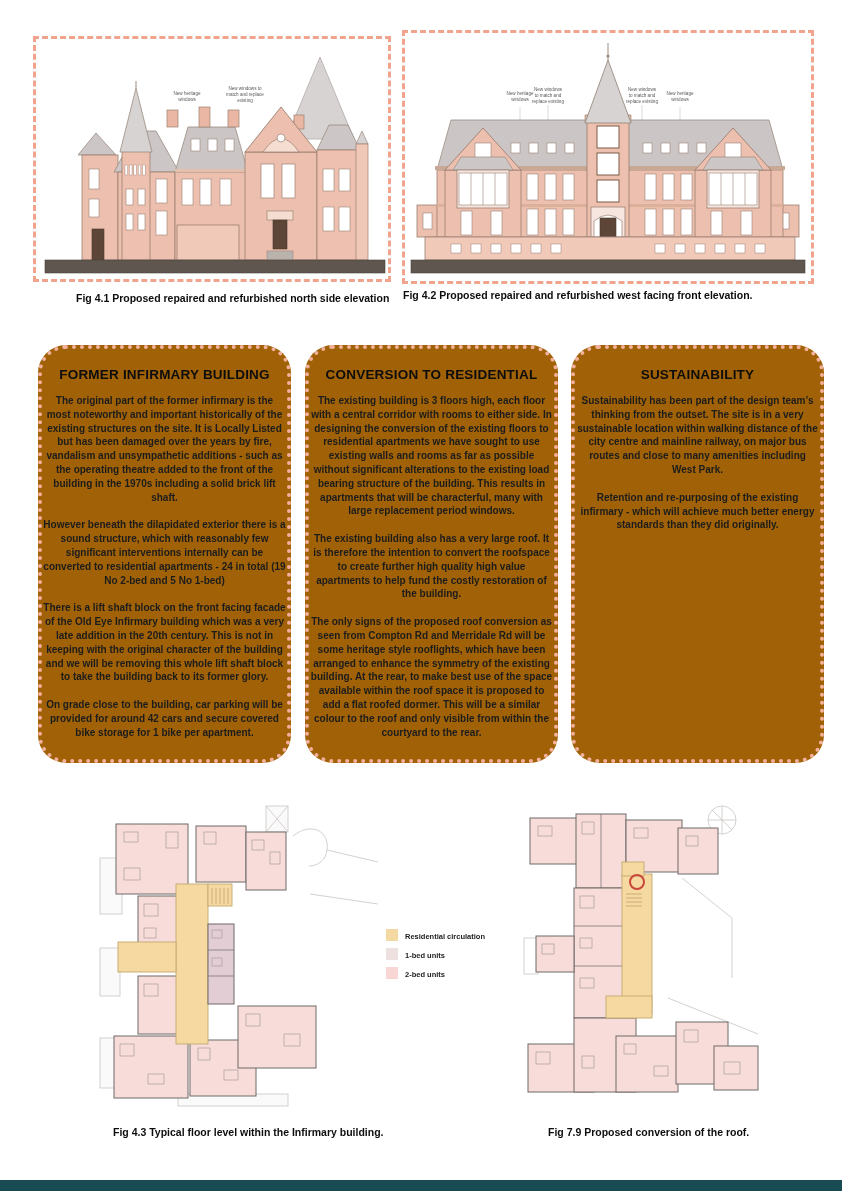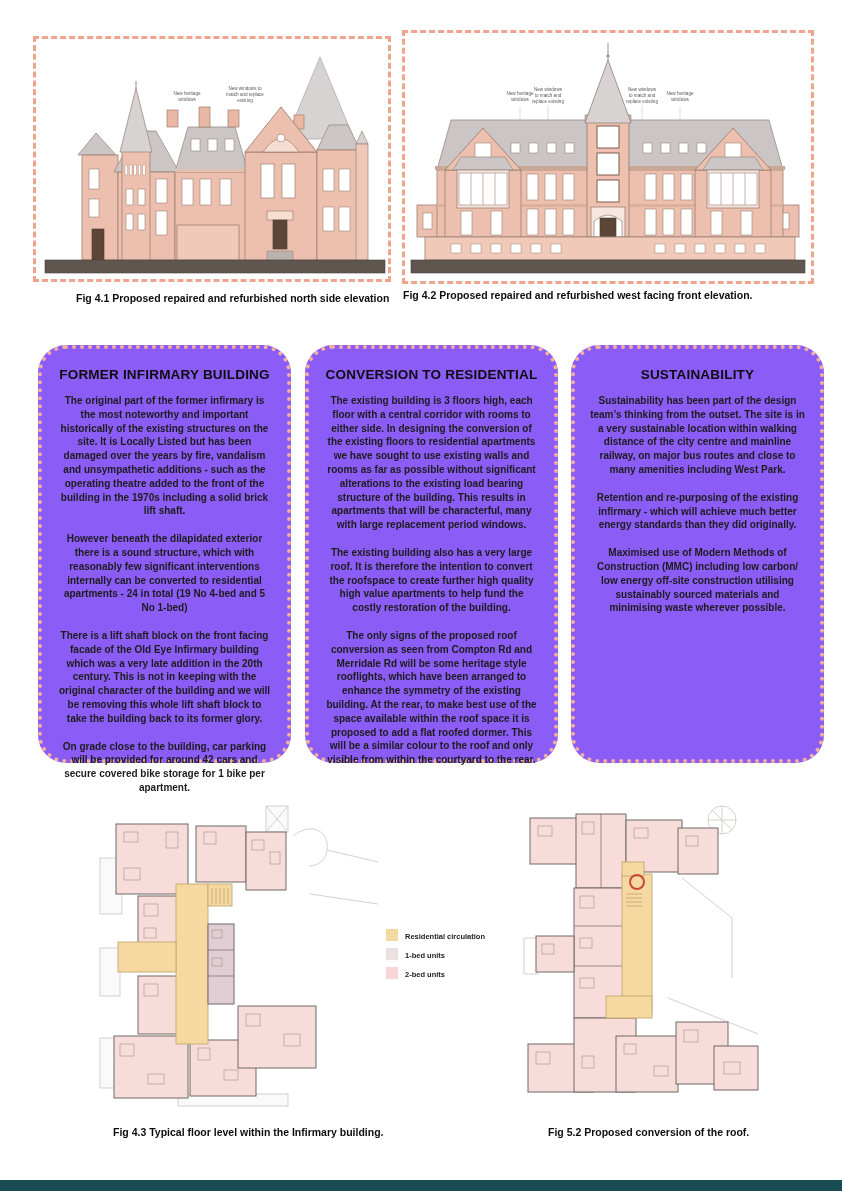--- a/index.html
+++ b/index.html
@@ -8,22 +8,22 @@
 
   
   .fig-box{position:absolute;border:3px dashed #f0a48e;background:#fff;box-sizing:border-box;}
   .fig-box svg{display:block;width:100%;height:100%;}
   .annot{position:absolute;font-size:4.6px;line-height:1.3;color:#5a5a5a;text-align:center;}
 
   .caption{position:absolute;font-size:10.5px;font-weight:bold;color:#0d0d0d;white-space:nowrap;}
 
   
   .panel{position:absolute;top:345px;width:253px;height:418px;box-sizing:border-box;
-         background:#8b5cf6;border:4px dotted #f3b09c;border-radius:28px;
-         padding:16px 15px 10px;text-align:center;}
+         background:#a16207;border:4px dotted #f3b09c;border-radius:28px;
+         padding:16px 1px 10px;text-align:center;}
   .panel h2{margin:2px 0 12px;font-size:13.5px;font-weight:bold;color:#0d0d0d;letter-spacing:.2px;}
   .panel p{margin:0 0 14px;font-size:10px;font-weight:600;line-height:1.38;color:#1c1c1c;}
 
   
   .plan{position:absolute;}
   .plan svg{display:block;width:100%;height:100%;}
 
   
   .legend{position:absolute;left:386px;top:929px;}
   .legend-row{display:flex;align-items:flex-end;margin-bottom:7px;}
@@ -249,37 +249,36 @@
     <div class="annot" style="left:221px;top:54px;width:32px;">New windows to match and replace existing</div>
     <div class="annot" style="left:259px;top:58px;width:32px;">New heritage windows</div>
   </div>
 
   <div class="caption" style="left:34px;top:292px;padding-left:42px;">Fig 4.1 Proposed repaired and refurbished north side elevation</div>
   <div class="caption" style="left:403px;top:289px;">Fig 4.2 Proposed repaired and refurbished west facing front elevation.</div>
 
   <section class="panel" style="left:38px;">
     <h2>FORMER INFIRMARY BUILDING</h2>
     <p>The original part of the former infirmary is the most noteworthy and important historically of the existing structures on the site. It is Locally Listed but has been damaged over the years by fire, vandalism and unsympathetic additions - such as the operating theatre added to the front of the building in the 1970s including a solid brick lift shaft.</p>
-    <p>However beneath the dilapidated exterior there is a sound structure, which with reasonably few significant interventions internally can be converted to residential apartments - 24 in total (19 No 4-bed and 5 No 1-bed)</p>
+    <p>However beneath the dilapidated exterior there is a sound structure, which with reasonably few significant interventions internally can be converted to residential apartments - 24 in total (19 No 2-bed and 5 No 1-bed)</p>
     <p>There is a lift shaft block on the front facing facade of the Old Eye Infirmary building which was a very late addition in the 20th century. This is not in keeping with the original character of the building and we will be removing this whole lift shaft block to take the building back to its former glory.</p>
     <p>On grade close to the building, car parking will be provided for around 42 cars and secure covered bike storage for 1 bike per apartment.</p>
   </section>
 
   <section class="panel" style="left:305px;">
     <h2>CONVERSION TO RESIDENTIAL</h2>
     <p>The existing building is 3 floors high, each floor with a central corridor with rooms to either side. In designing the conversion of the existing floors to residential apartments we have sought to use existing walls and rooms as far as possible without significant alterations to the existing load bearing structure of the building. This results in apartments that will be characterful, many with large replacement period windows.</p>
     <p>The existing building also has a very large roof. It is therefore the intention to convert the roofspace to create further high quality high value apartments to help fund the costly restoration of the building.</p>
     <p>The only signs of the proposed roof conversion as seen from Compton Rd and Merridale Rd will be some heritage style rooflights, which have been arranged to enhance the symmetry of the existing building. At the rear, to make best use of the space available within the roof space it is proposed to add a flat roofed dormer. This will be a similar colour to the roof and only visible from within the courtyard to the rear.</p>
   </section>
 
   <section class="panel" style="left:571px;">
     <h2>SUSTAINABILITY</h2>
     <p>Sustainability has been part of the design team’s thinking from the outset. The site is in a very sustainable location within walking distance of the city centre and mainline railway, on major bus routes and close to many amenities including West Park.</p>
     <p>Retention and re-purposing of the existing infirmary - which will achieve much better energy standards than they did originally.</p>
-    <p>Maximised use of Modern Methods of Construction (MMC) including low carbon/ low energy off-site construction utilising sustainably sourced materials and minimising waste wherever possible.</p>
   </section>
 
   <div class="plan" style="left:88px;top:798px;width:292px;height:312px;">
     <svg viewBox="0 0 292 312">
 
       <g fill="#fbfafa" stroke="#cfccca" stroke-width="0.9">
         <rect x="12" y="60" width="22" height="56"></rect>
           <rect x="12" y="150" width="20" height="48"></rect>
           <rect x="12" y="240" width="22" height="50"></rect>
         <rect x="178" y="8" width="22" height="26"></rect>
@@ -418,17 +417,17 @@
           <rect x="64" y="258" width="12" height="12"></rect>
         <rect x="106" y="246" width="12" height="10"></rect>
           <rect x="136" y="268" width="14" height="10"></rect>
         <rect x="166" y="232" width="14" height="12"></rect>
           <rect x="206" y="264" width="16" height="12"></rect>
       </g>
     </svg>
   </div>
 
   <div class="caption" style="left:113px;top:1126px;text-align:center;">Fig 4.3 Typical floor level within the Infirmary building.</div>
-  <div class="caption" style="left:548px;top:1126px;">Fig 5.2 Proposed conversion of the roof.</div>
+  <div class="caption" style="left:548px;top:1126px;">Fig 7.9 Proposed conversion of the roof.</div>
 
   <div class="footer-bar" style="background: rgb(25, 76, 82);"></div>
 
 </div>
 
 </body></html>

